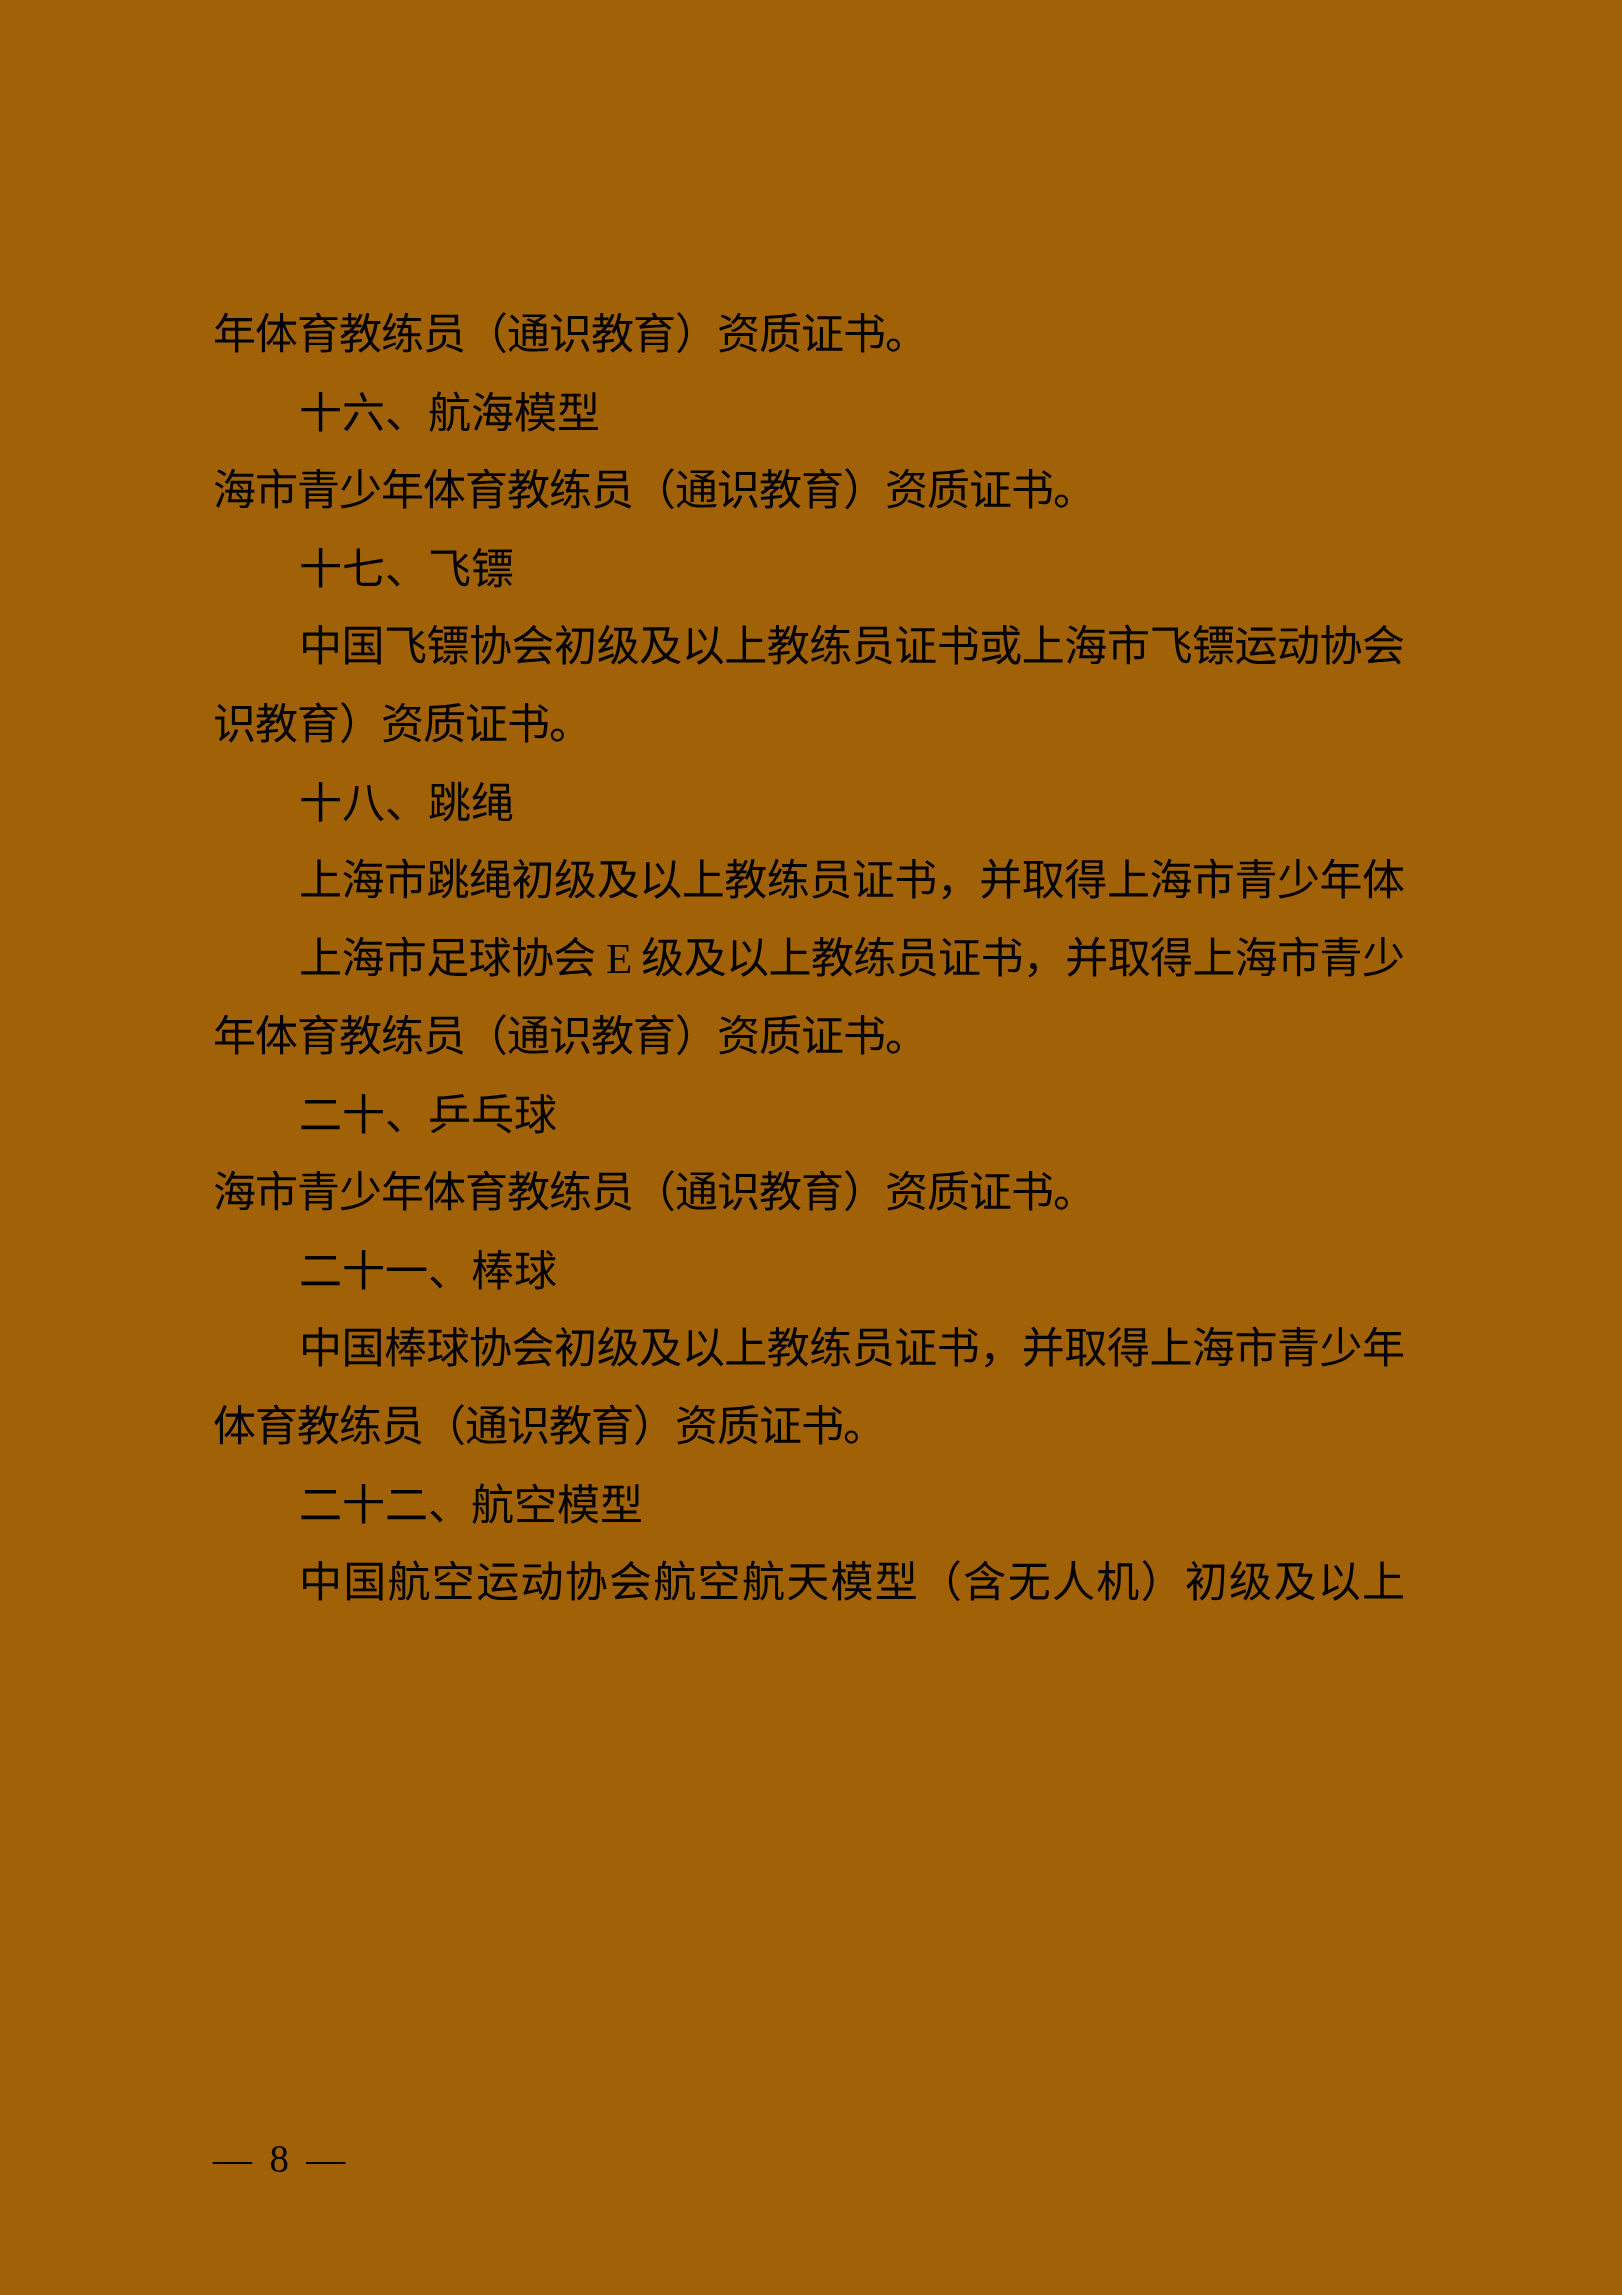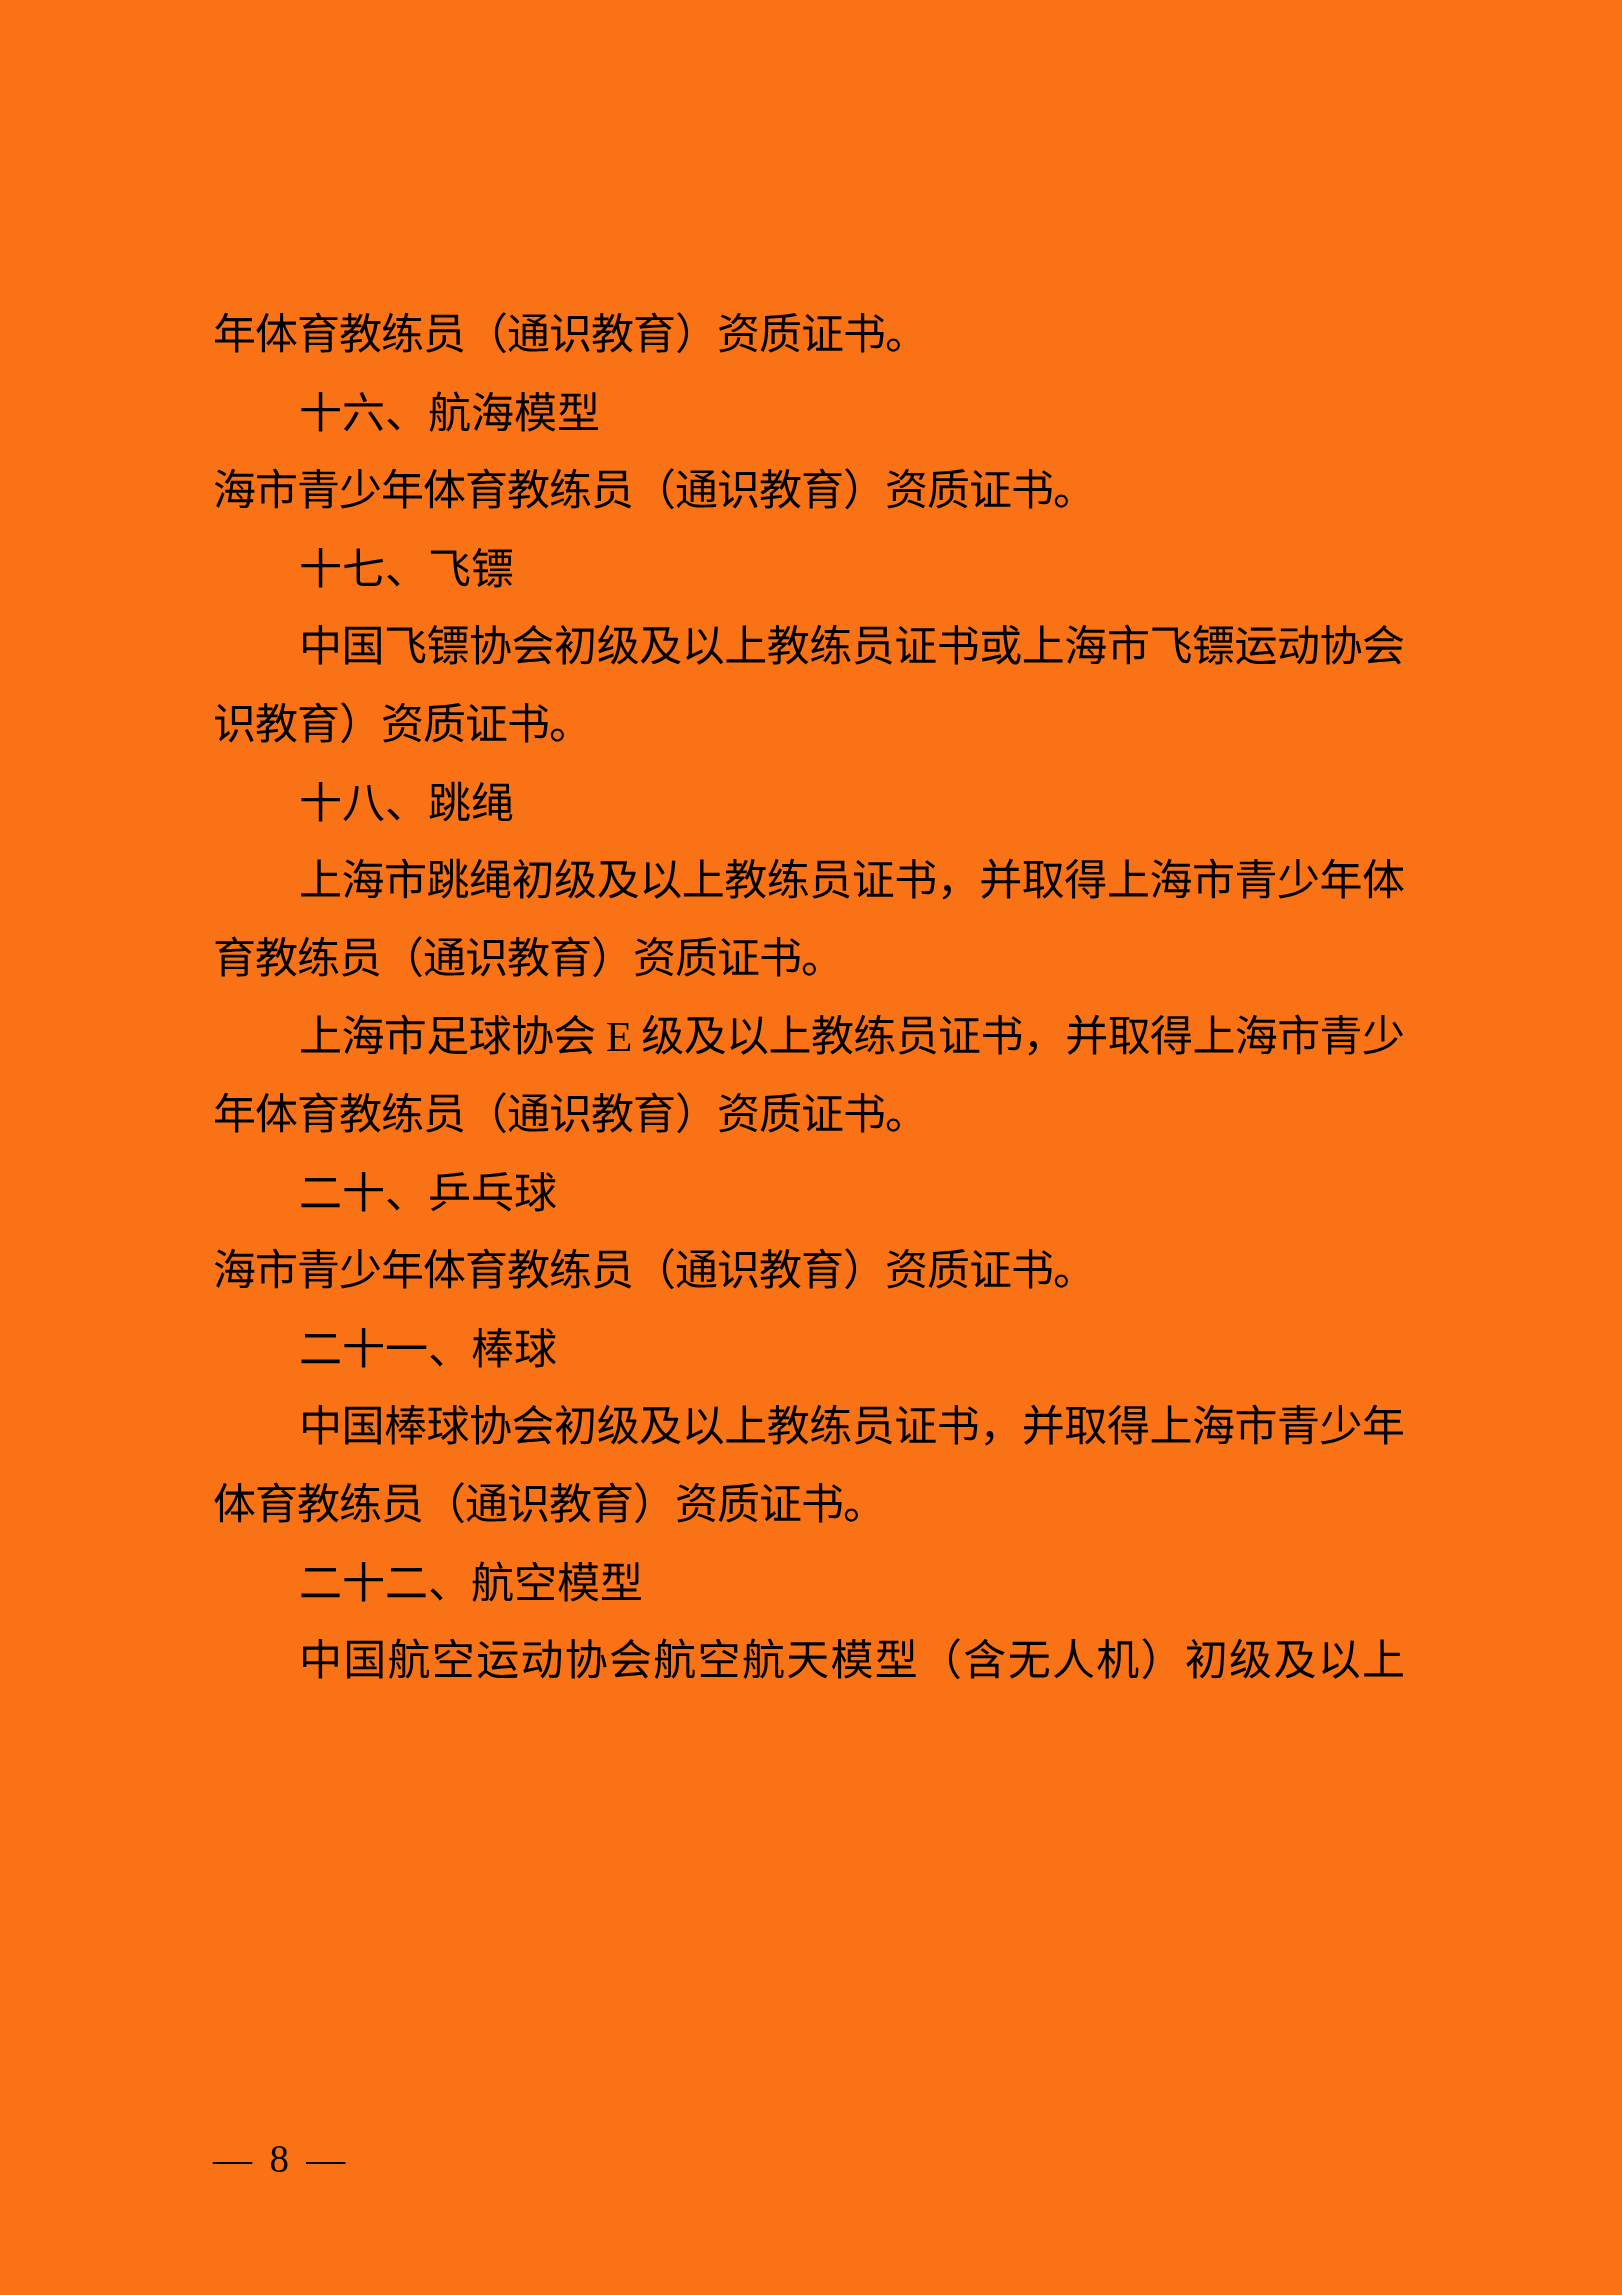--- a/index.html
+++ b/index.html
@@ -4,21 +4,21 @@
 <style>
   html, body {
     margin: 0;
     padding: 0;
     background: #ffffff;
   }
   .page {
     position: relative;
     width: 1623px;
     height: 2295px;
-    background: #f97316;
+    background: #a16207;
     color: #000000;
     overflow: hidden;
   }
   .content {
     position: absolute;
     left: 213px;
     top: 296px;
     width: 1191px;
   }
   .line {
@@ -74,21 +74,20 @@
     <div class="line">海市青少年体育教练员（通识教育）资质证书。</div>
 
     <div class="line heading indent">十七、飞镖</div>
 
     <div class="line indent just">中国飞镖协会初级及以上教练员证书或上海市飞镖运动协会</div>
     <div class="line">识教育）资质证书。</div>
 
     <div class="line heading indent">十八、跳绳</div>
 
     <div class="line indent just">上海市跳绳初级及以上教练员证书，并取得上海市青少年体</div>
-    <div class="line">育教练员（通识教育）资质证书。</div>
 
 
     <div class="line indent just">上海市足球协会 E 级及以上教练员证书，并取得上海市青少</div>
     <div class="line">年体育教练员（通识教育）资质证书。</div>
 
     <div class="line heading indent">二十、乒乓球</div>
 
     <div class="line">海市青少年体育教练员（通识教育）资质证书。</div>
 
     <div class="line heading indent">二十一、棒球</div>

